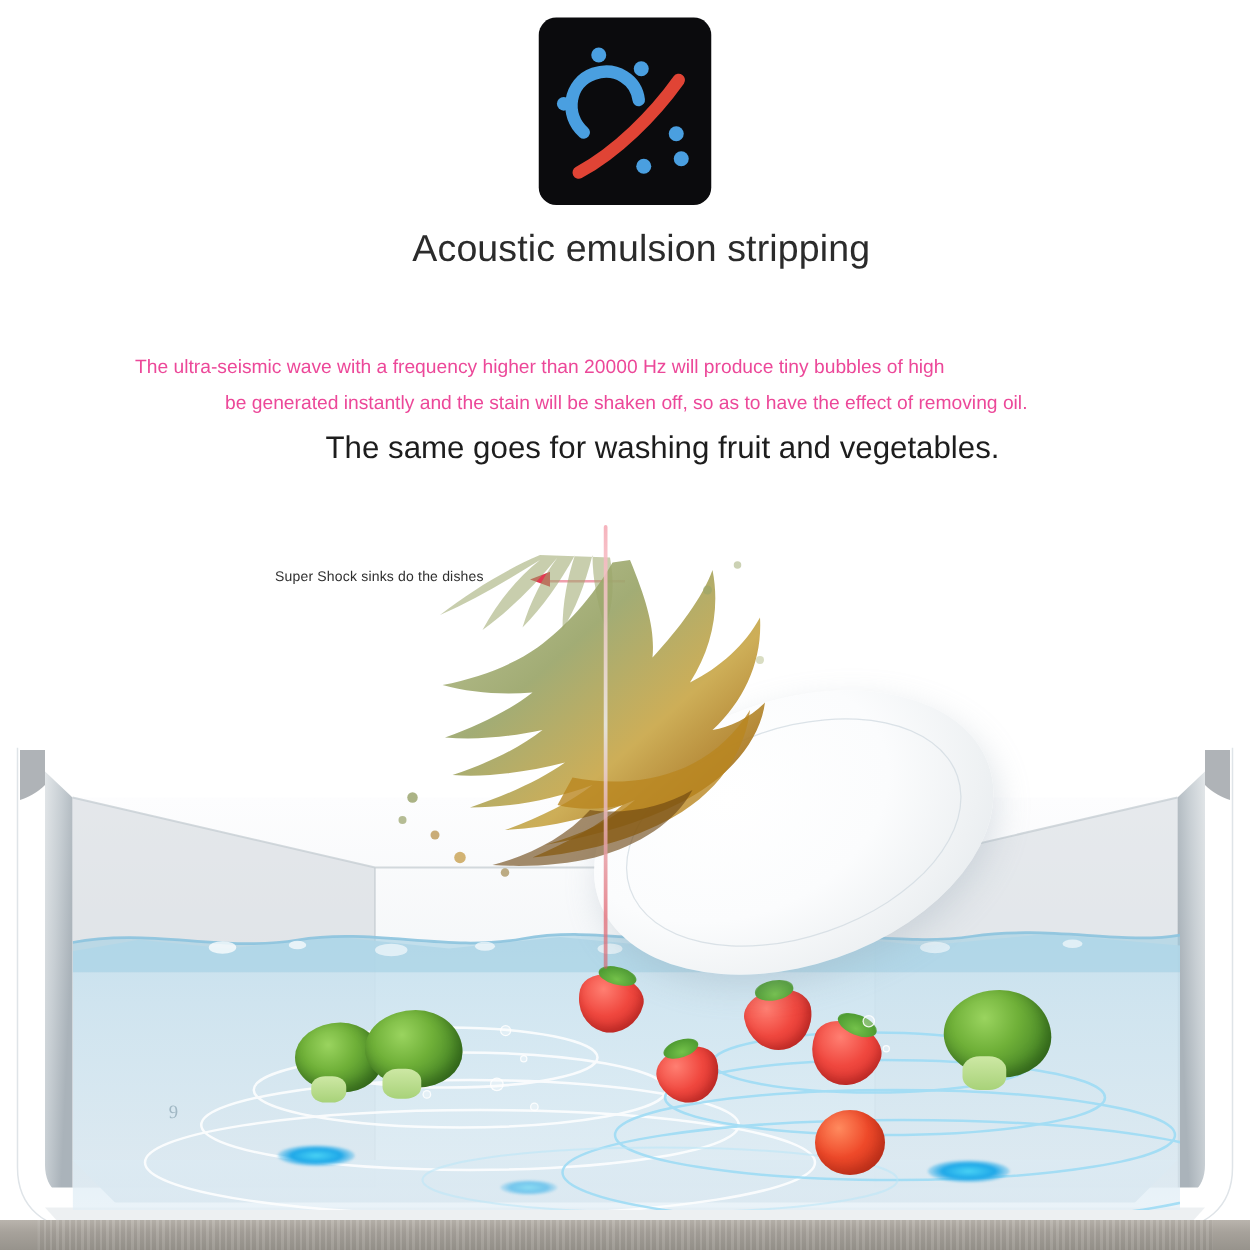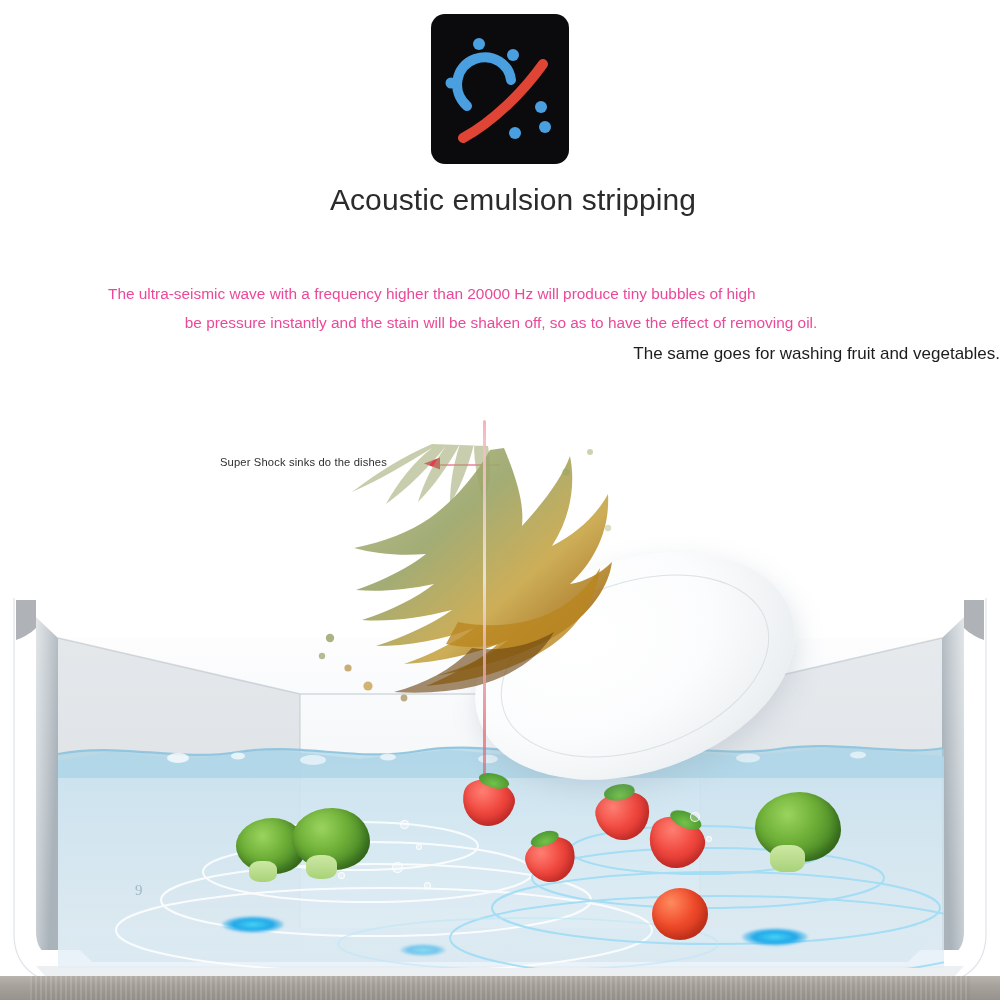--- a/index.html
+++ b/index.html
@@ -52,23 +52,23 @@
     font-weight: 400;
     margin-top: 18px;
   }
   .para .l1 { display: block; text-align: left; }
   .para .l2 { display: block; text-align: left; }
   .para .l3 { display: block; text-align: center; }
 
   .emphasis {
     position: absolute;
     top: 344px; left: 0; right: 0;
-    text-align: right;
+    text-align: center;
     padding-left: 60px;
-    font-size: 17px;
+    font-size: 25px;
     color: #1d1d1d;
     font-weight: 400;
   }
 
   
   .callout {
     position: absolute;
     top: 456px; left: 220px;
     display: flex; align-items: flex-end;
   }
@@ -272,21 +272,21 @@
         <circle cx="114" cy="113" r="6" fill="#4a9fe0"></circle>
         <circle cx="84" cy="119" r="6" fill="#4a9fe0"></circle>
       </svg>
     </div>
   </div>
 
   <div class="headline">Acoustic emulsion stripping</div>
 
   <div class="para">
     <span class="l1">The ultra-seismic wave with a frequency higher than 20000 Hz will produce tiny bubbles of high</span>
-    <span class="l3">be pressure instantly and the stain will be shaken off, so as to have the effect of removing oil.</span>
+    <span class="l3">be generated instantly and the stain will be shaken off, so as to have the effect of removing oil.</span>
   </div>
 
   <div class="emphasis">The same goes for washing fruit and vegetables.</div>
 
   <div class="callout">
     <span class="callout-label">Super Shock sinks do the dishes</span>
   </div>
   <div class="callout-line"></div>
   <div class="callout-arrow"></div>
 

